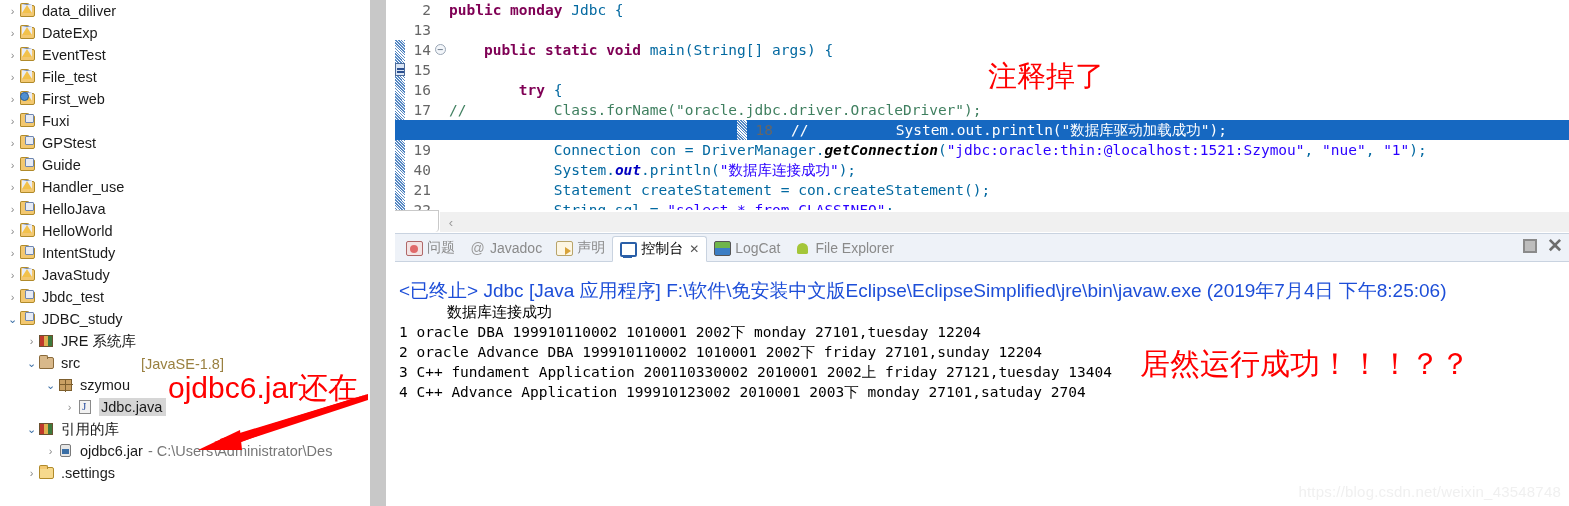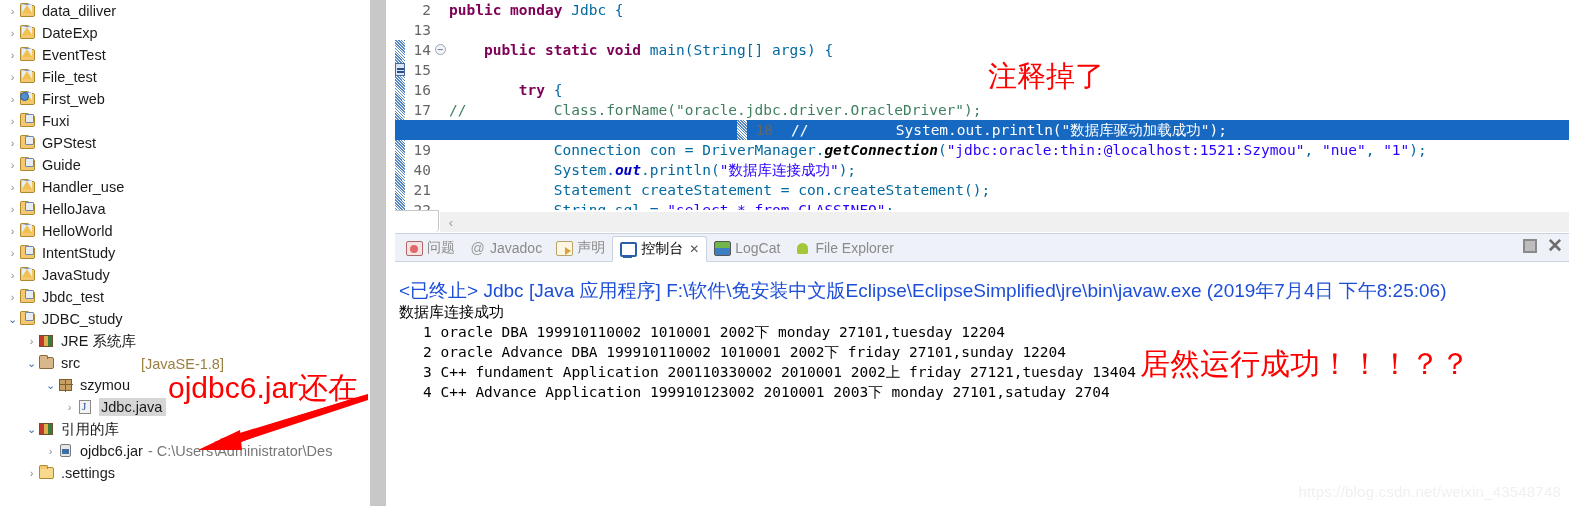--- a/index.html
+++ b/index.html
@@ -330,28 +330,28 @@
     line-height: 20px;
     font-family: "Liberation Sans", sans-serif;
     margin-top: 16px;
   }
   .con-cn {
     font-size: 15px;
     color: #000;
     line-height: 21px;
     white-space: nowrap;
     font-family: "Liberation Sans", sans-serif;
+    margin-left: 48px;
   }
   .con-row {
     font-family: "DejaVu Sans Mono", monospace;
     font-size: 14.5px;
     color: #000;
     line-height: 20px;
     white-space: pre;
-    margin-left: 24px;
   }
 
   
   .annot-red {
     position: absolute;
     color: #ff0000;
     font-family: "Liberation Sans", sans-serif;
     white-space: nowrap;
     font-weight: normal;
   }

